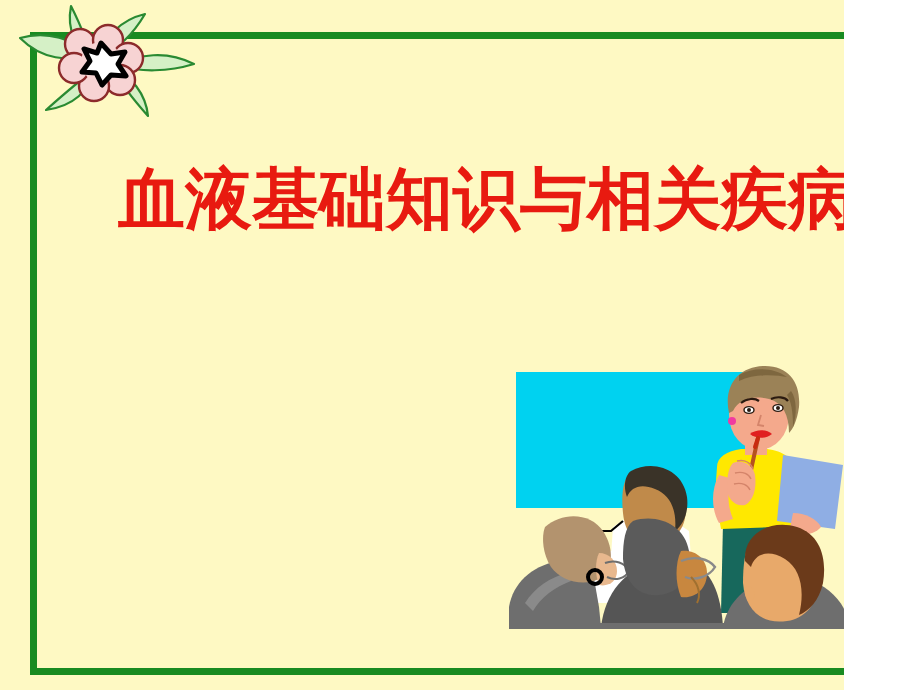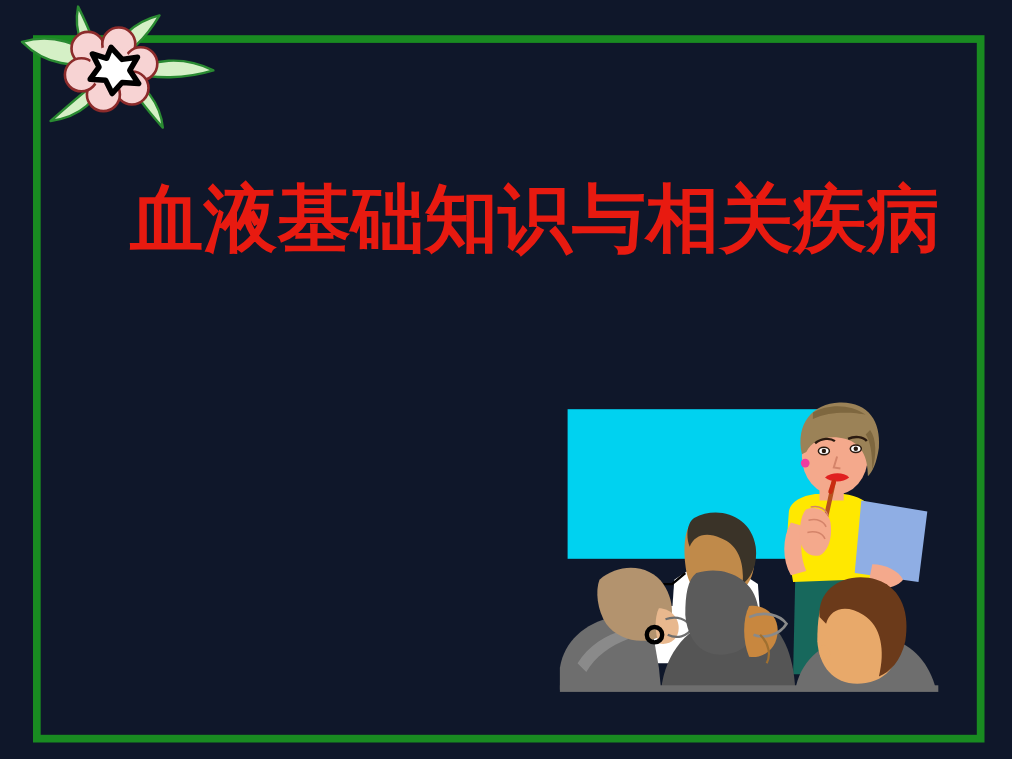--- a/index.html
+++ b/index.html
@@ -2,23 +2,23 @@
 <html><head>
 <meta charset="utf-8">
 <style>
   html, body {
     margin: 0;
     padding: 0;
     background: #ffffff;
   }
   #slide {
     position: relative;
-    width: 920px;
+    width: 844px;
     height: 690px;
-    background: #0f172a;
+    background: #fef9c3;
     overflow: hidden;
     font-family: "Liberation Serif", serif;
   }
 
   
   #border-frame {
     position: absolute;
     left: 30px;
     top: 32px;
     width: 865px;

